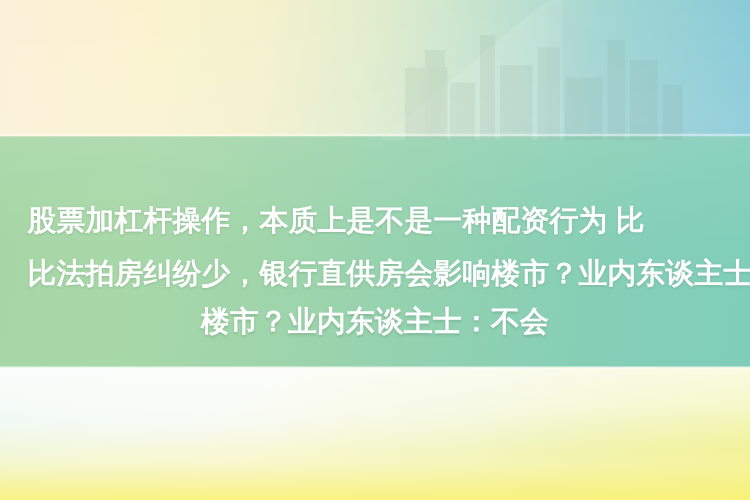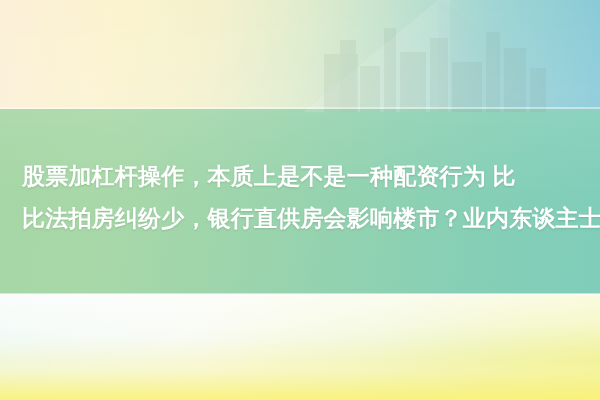--- a/index.html
+++ b/index.html
@@ -234,15 +234,16 @@
     </div>
 
   <div class="band-edge-top"></div>
   <div class="band-edge-bottom"></div>
 
   <div class="headline-block">
     <div class="headline-main">
       <span class="ln ln1">股票加杠杆操作，本质上是不是一种配资行为 比</span>
       <span class="ln ln2">比法拍房纠纷少，银行直供房会影响楼市？业内东谈主士：不会</span>
     </div>
+    <div class="headline-overlay">楼市？业内东谈主士：不会</div>
   </div>
 
 </div>
 
 </body></html>

